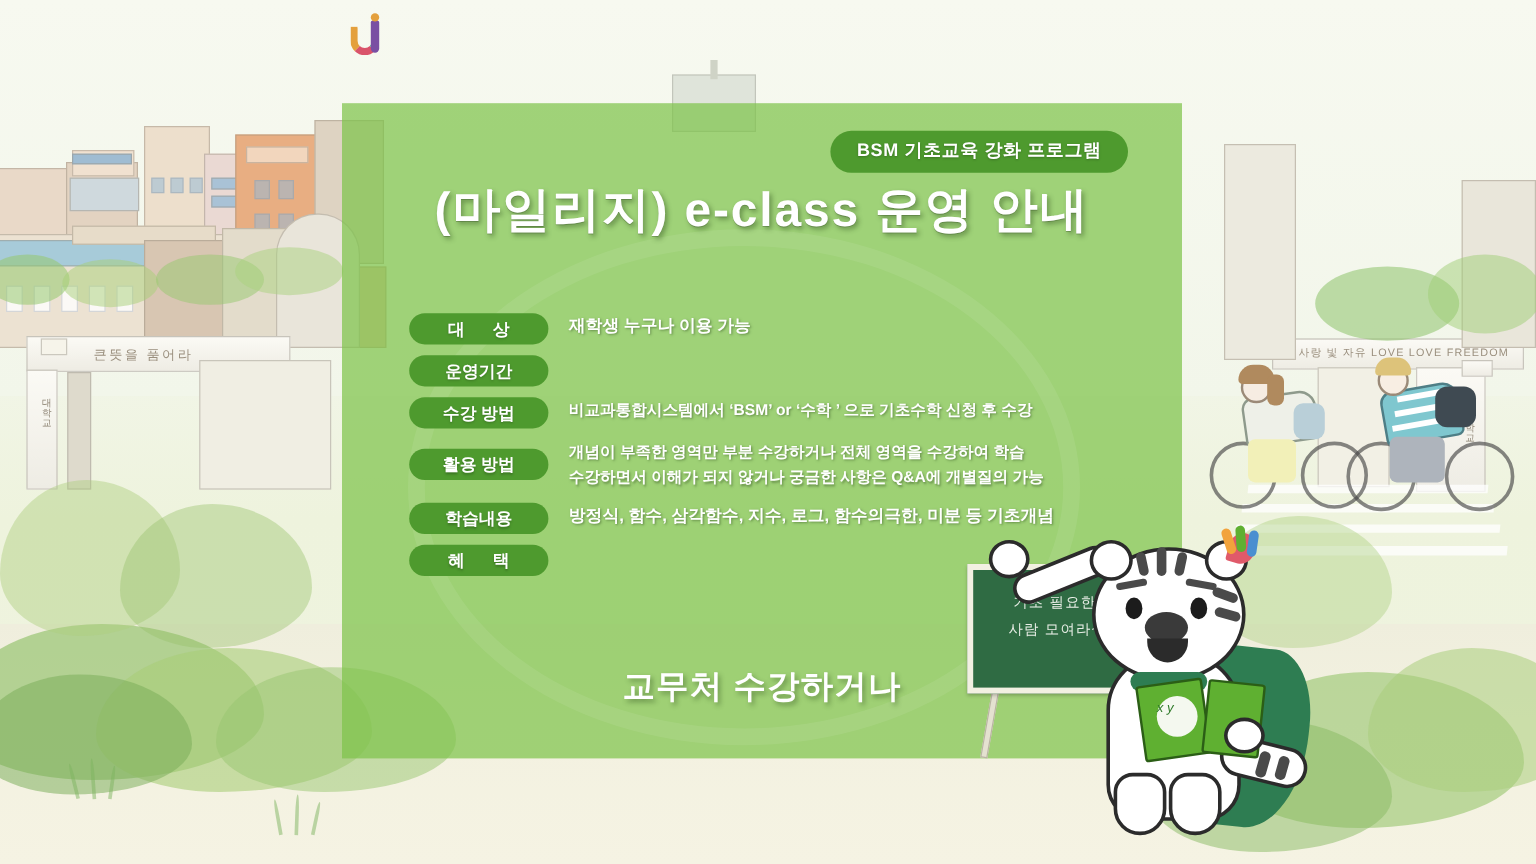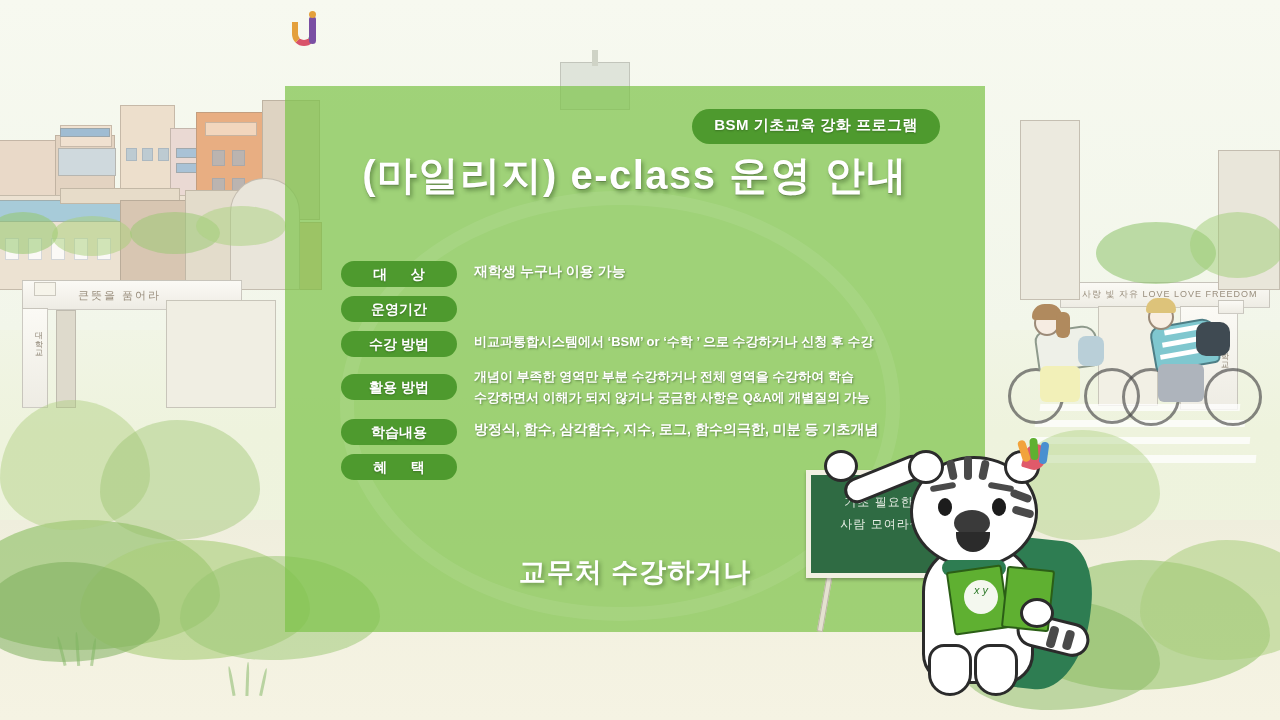--- a/index.html
+++ b/index.html
@@ -207,21 +207,21 @@
     position: absolute; background: #2e7d52;
     border-radius: 4px 40% 55% 10%;
   }
   .book {
     position: absolute; background: #5fb031;
     border: 2px solid #2b5e16;
   }
   .book-label {
     position: absolute; width: 34px; height: 34px; border-radius: 50%;
     background: #f4f8ef; color: #2f7a2a;
-    font-size: 11px; line-height: 13px; text-align: center;
+    font-size: 11px; line-height: 13px; 
     font-style: italic; padding-top: 4px;
   }
 
   
   .vert-text {
     position: absolute; writing-mode: vertical-rl;
     color: #8e8474; font-size: 8px; letter-spacing: 1px;
   }
 </style>
 </head>
@@ -365,21 +365,21 @@
     <div class="info">
       <div class="info-row">
         <div class="pill">대      상</div>
         <div class="val">재학생 누구나 이용 가능</div>
       </div>
       <div class="info-row">
         <div class="pill">운영기간</div>
       </div>
       <div class="info-row">
         <div class="pill">수강 방법</div>
-        <div class="val small">비교과통합시스템에서 ‘BSM’ or ‘수학 ’ 으로 수강하거나 신청 후 수강</div>
+        <div class="val small">비교과통합시스템에서 ‘BSM’ or ‘수학 ’ 으로 기초수학 신청 후 수강</div>
       </div>
       <div class="info-row tall">
         <div class="pill tall">활용 방법</div>
         <div class="val small">개념이 부족한 영역만 부분 수강하거나 전체 영역을 수강하여 학습
 수강하면서 이해가 되지 않거나 궁금한 사항은 Q&amp;A에 개별질의 가능</div>
       </div>
       <div class="info-row">
         <div class="pill">학습내용</div>
         <div class="val">방정식,  함수, 삼각함수, 지수, 로그, 함수의극한, 미분 등 기초개념</div>
       </div>

